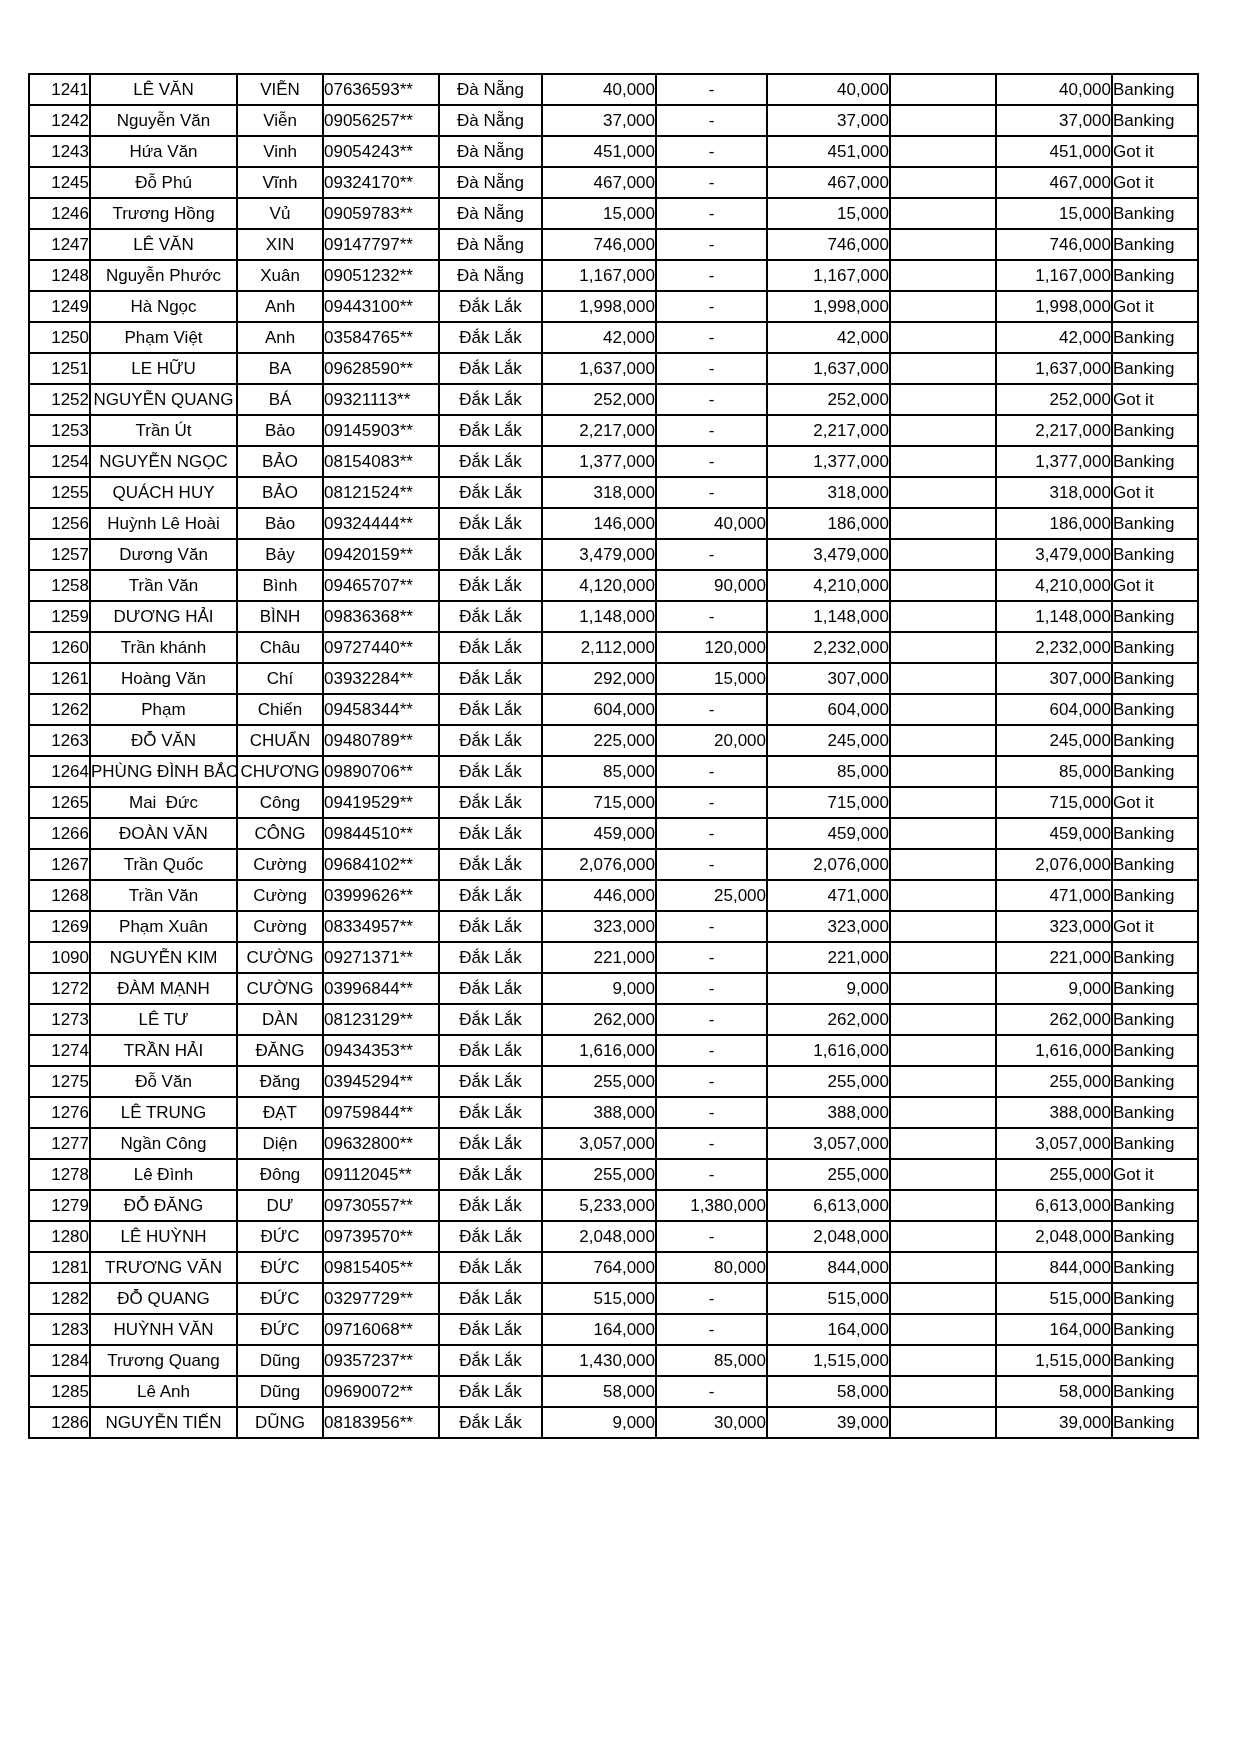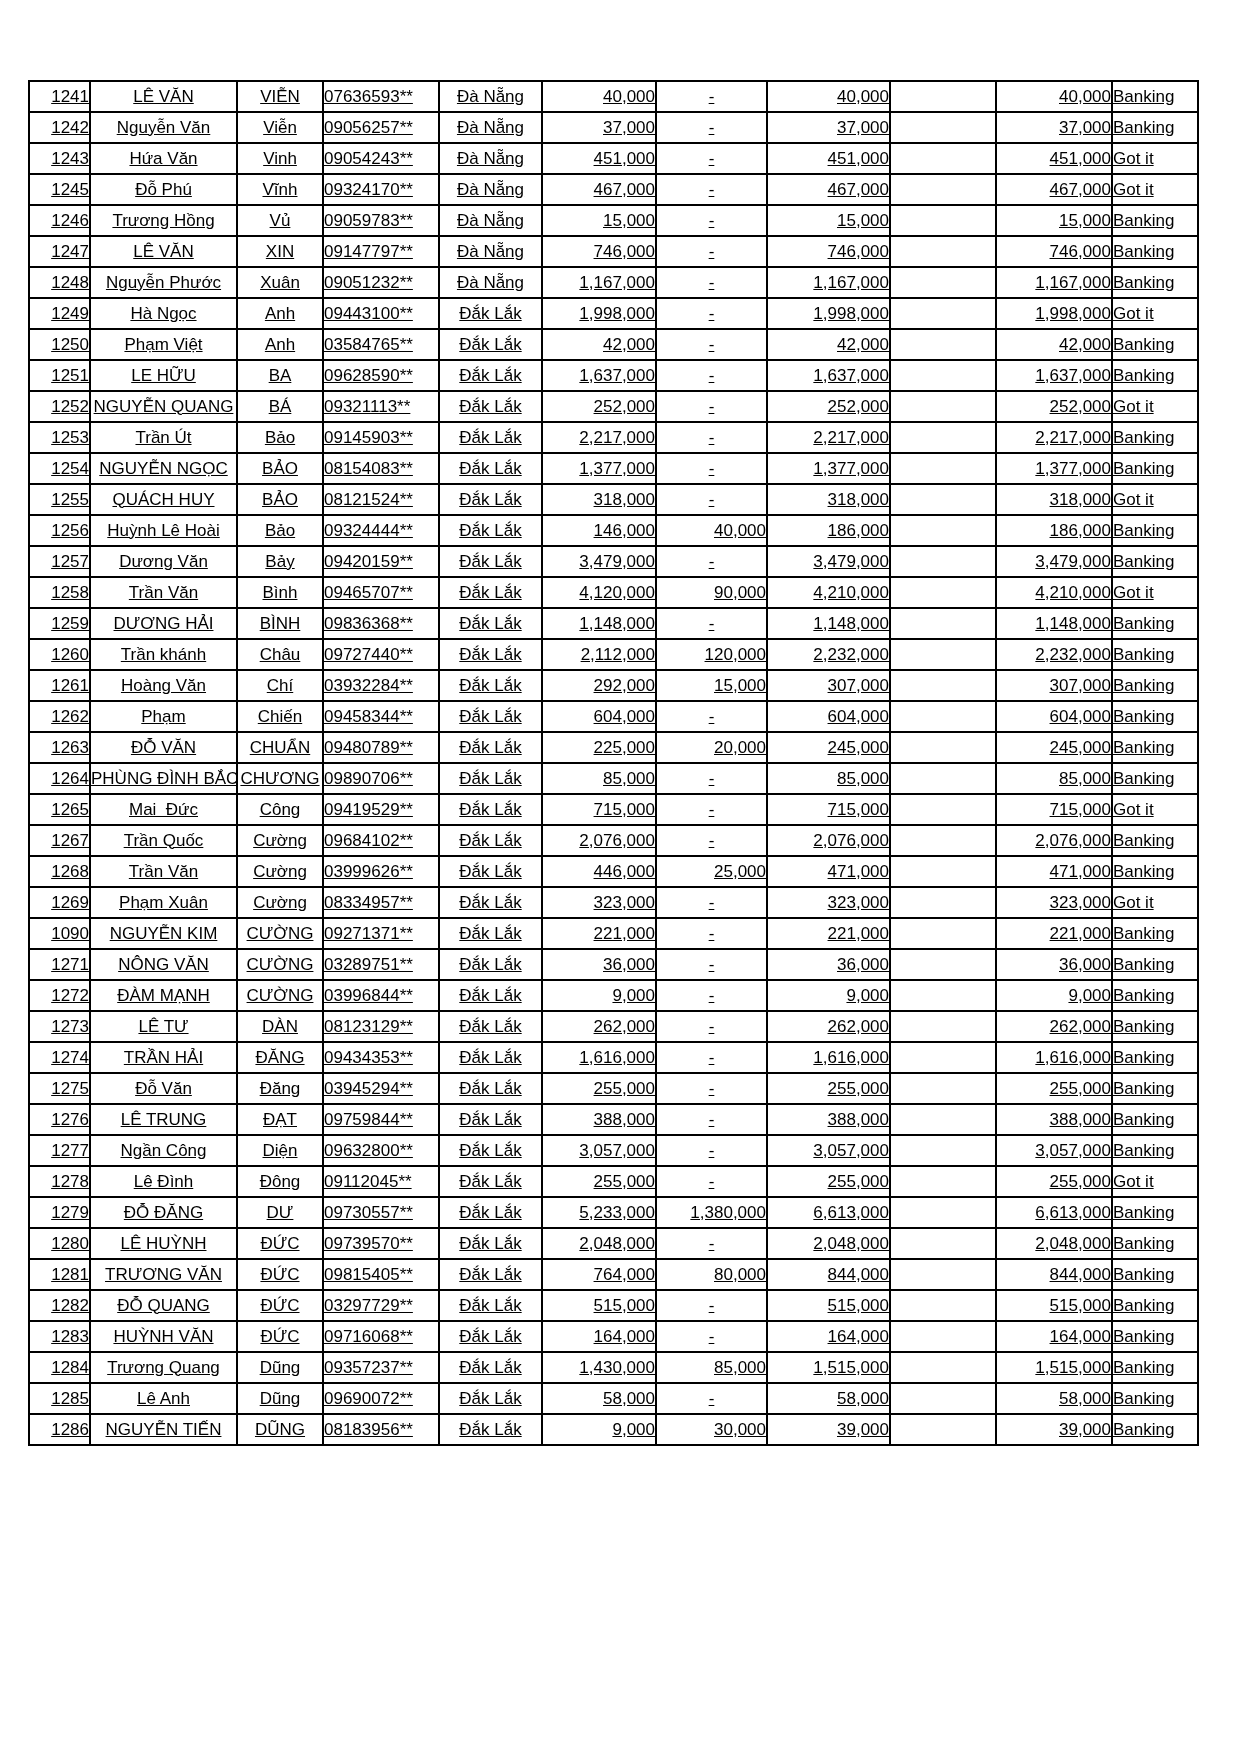--- a/index.html
+++ b/index.html
@@ -7,22 +7,21 @@
     padding: 0;
     width: 1241px;
     height: 1755px;
     background: #ffffff;
     font-family: "Liberation Sans", "DejaVu Sans", sans-serif;
     overflow: hidden;
   }
   .sheet {
     position: absolute;
     left: 28px;
-    top: 80px;
-    text-decoration: underline;
+    top: 73px;
   }
   table.payment-table {
     border-collapse: collapse;
     table-layout: fixed;
     width: 1169px;
   }
   table.payment-table td {
     border: 2px solid #000000;
     height: 29px;              
     font-size: 17px;
@@ -366,20 +365,33 @@
           <td class="c-phone">09419529**</td>
           <td class="c-prov">Đắk Lắk</td>
           <td class="c-amt">715,000</td>
           <td class="c-amt dash">-</td>
           <td class="c-amt">715,000</td>
           <td class="c-blank"></td>
           <td class="c-amt">715,000</td>
           <td class="c-status">Got it</td>
         </tr>
         <tr>
+          <td class="c-no">1266</td>
+          <td class="c-name">ĐOÀN VĂN</td>
+          <td class="c-name">CÔNG</td>
+          <td class="c-phone">09844510**</td>
+          <td class="c-prov">Đắk Lắk</td>
+          <td class="c-amt">459,000</td>
+          <td class="c-amt dash">-</td>
+          <td class="c-amt">459,000</td>
+          <td class="c-blank"></td>
+          <td class="c-amt">459,000</td>
+          <td class="c-status">Banking</td>
+        </tr>
+        <tr>
           <td class="c-no">1267</td>
           <td class="c-name">Trần Quốc</td>
           <td class="c-name">Cường</td>
           <td class="c-phone">09684102**</td>
           <td class="c-prov">Đắk Lắk</td>
           <td class="c-amt">2,076,000</td>
           <td class="c-amt dash">-</td>
           <td class="c-amt">2,076,000</td>
           <td class="c-blank"></td>
           <td class="c-amt">2,076,000</td>
@@ -415,33 +427,20 @@
           <td class="c-no">1090</td>
           <td class="c-name">NGUYỄN KIM</td>
           <td class="c-name">CƯỜNG</td>
           <td class="c-phone">09271371**</td>
           <td class="c-prov">Đắk Lắk</td>
           <td class="c-amt">221,000</td>
           <td class="c-amt dash">-</td>
           <td class="c-amt">221,000</td>
           <td class="c-blank"></td>
           <td class="c-amt">221,000</td>
-          <td class="c-status">Banking</td>
-        </tr>
-        <tr>
-          <td class="c-no">1271</td>
-          <td class="c-name">NÔNG VĂN</td>
-          <td class="c-name">CƯỜNG</td>
-          <td class="c-phone">03289751**</td>
-          <td class="c-prov">Đắk Lắk</td>
-          <td class="c-amt">36,000</td>
-          <td class="c-amt dash">-</td>
-          <td class="c-amt">36,000</td>
-          <td class="c-blank"></td>
-          <td class="c-amt">36,000</td>
           <td class="c-status">Banking</td>
         </tr>
         <tr>
           <td class="c-no">1272</td>
           <td class="c-name">ĐÀM MẠNH</td>
           <td class="c-name">CƯỜNG</td>
           <td class="c-phone">03996844**</td>
           <td class="c-prov">Đắk Lắk</td>
           <td class="c-amt">9,000</td>
           <td class="c-amt dash">-</td>

